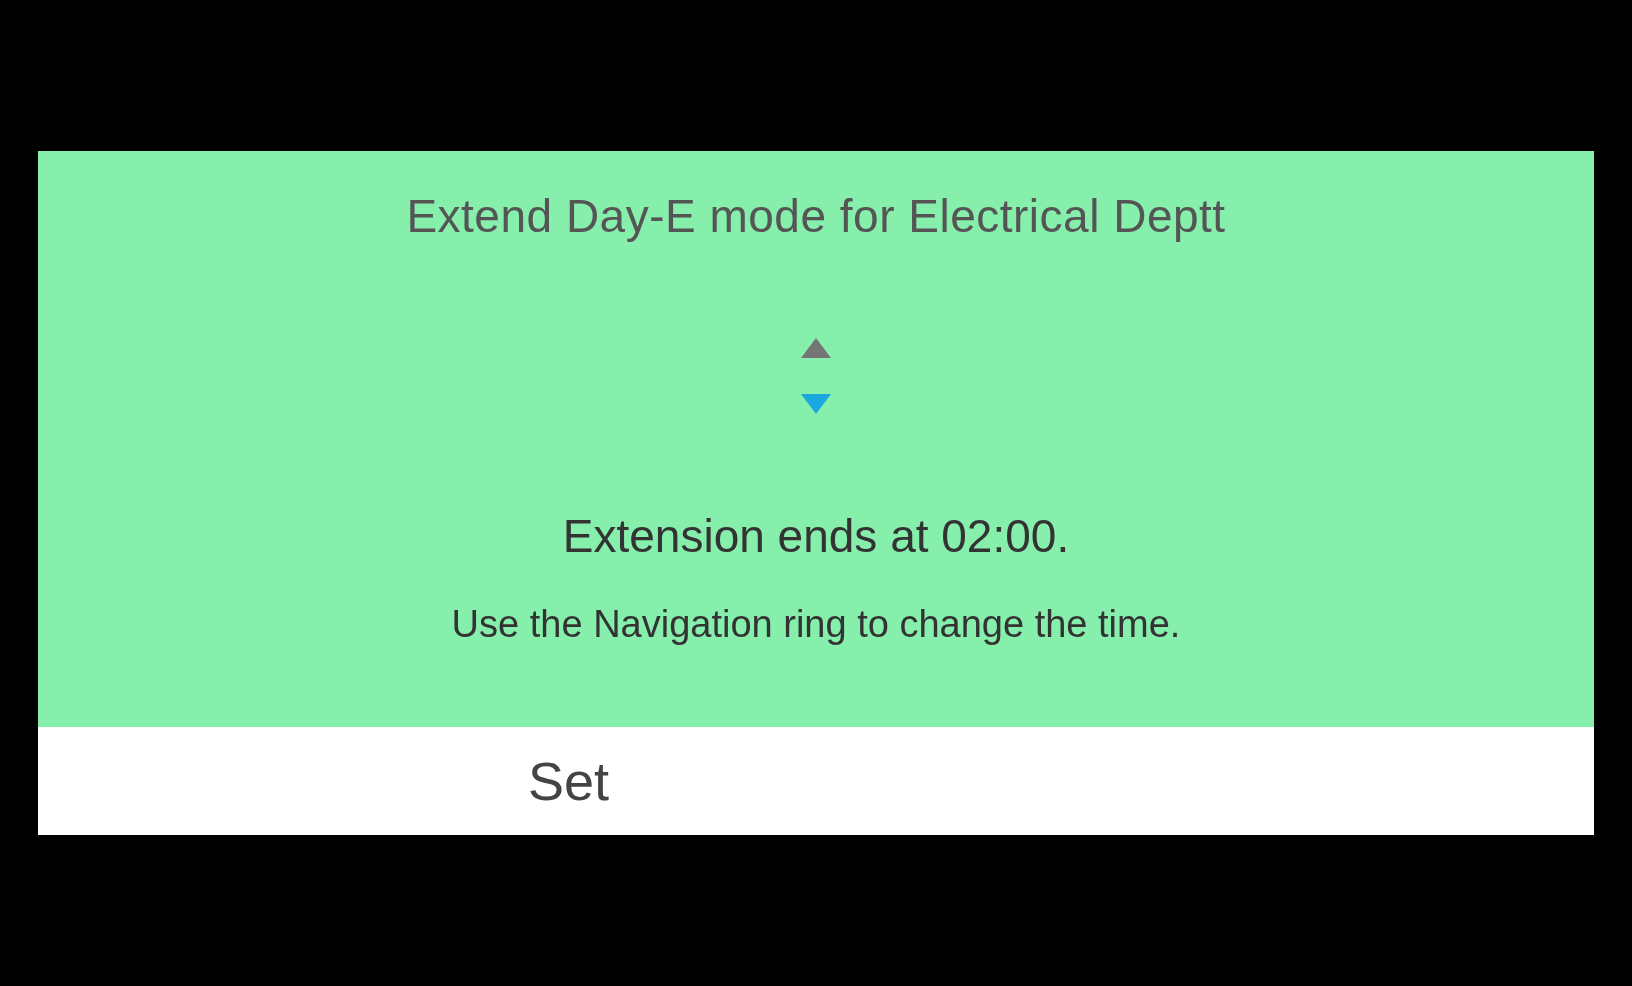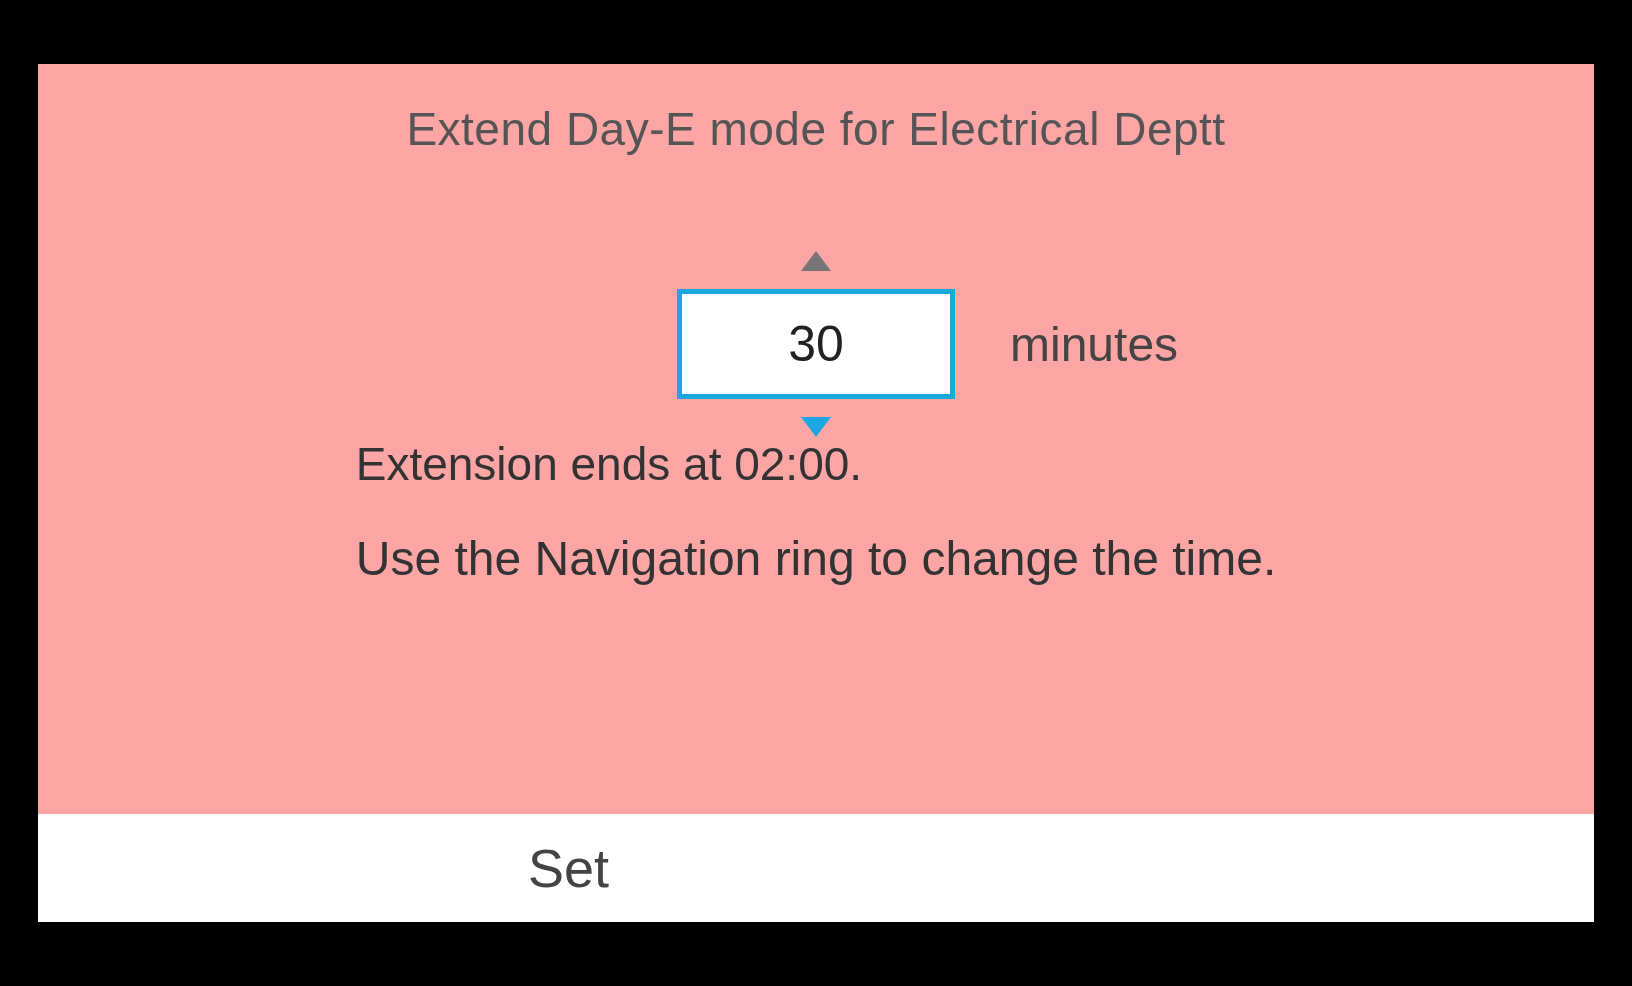--- a/index.html
+++ b/index.html
@@ -13,22 +13,22 @@
       width: 1632px;
       height: 986px;
       display: flex;
       align-items: center;
       justify-content: center;
       font-family: -apple-system, BlinkMacSystemFont, "Helvetica Neue", Arial, sans-serif;
     }
     
     .panel {
       width: 1556px;
-      height: 858px;
-      background: #fca5a5;
+      height: 684px;
+      background: #86efac;
       display: flex;
       flex-direction: column;
       position: relative;
     }
     
     .content-area {
       flex: 1;
       display: flex;
       flex-direction: column;
       align-items: center;
@@ -101,31 +101,33 @@
       font-size: 48px;
       color: #444;
       font-weight: 400;
       position: absolute;
       left: 100%;
       margin-left: 55px;
       white-space: nowrap;
     }
     
     .info-section {
+      margin-top: 95px;
+      text-align: center;
     }
     
     .info-line-1 {
       font-size: 46px;
       color: #333;
       font-weight: 400;
       margin-bottom: 40px;
     }
     
     .info-line-2 {
-      font-size: 48px;
+      font-size: 38px;
       color: #333;
       font-weight: 400;
     }
     
     .button-bar {
       height: 108px;
       background: #fff;
       display: flex;
       align-items: center;
       padding-left: 490px;
@@ -143,24 +145,20 @@
 </head>
 <body>
 
 <div class="panel">
   <div class="content-area">
     <div class="title">Extend Day-E mode for Electrical Deptt</div>
 
     <div class="stepper-section">
       <div class="stepper-wrapper">
         <div class="arrow-up"></div>
-        <div class="stepper-row">
-          <div class="value-box">30</div>
-          <div class="unit-label">minutes</div>
-        </div>
         <div class="arrow-down"></div>
       </div>
     </div>
 
     <div class="info-section">
       <div class="info-line-1">Extension ends at 02:00.</div>
       <div class="info-line-2">Use the Navigation ring to change the time.</div>
     </div>
   </div>
 

